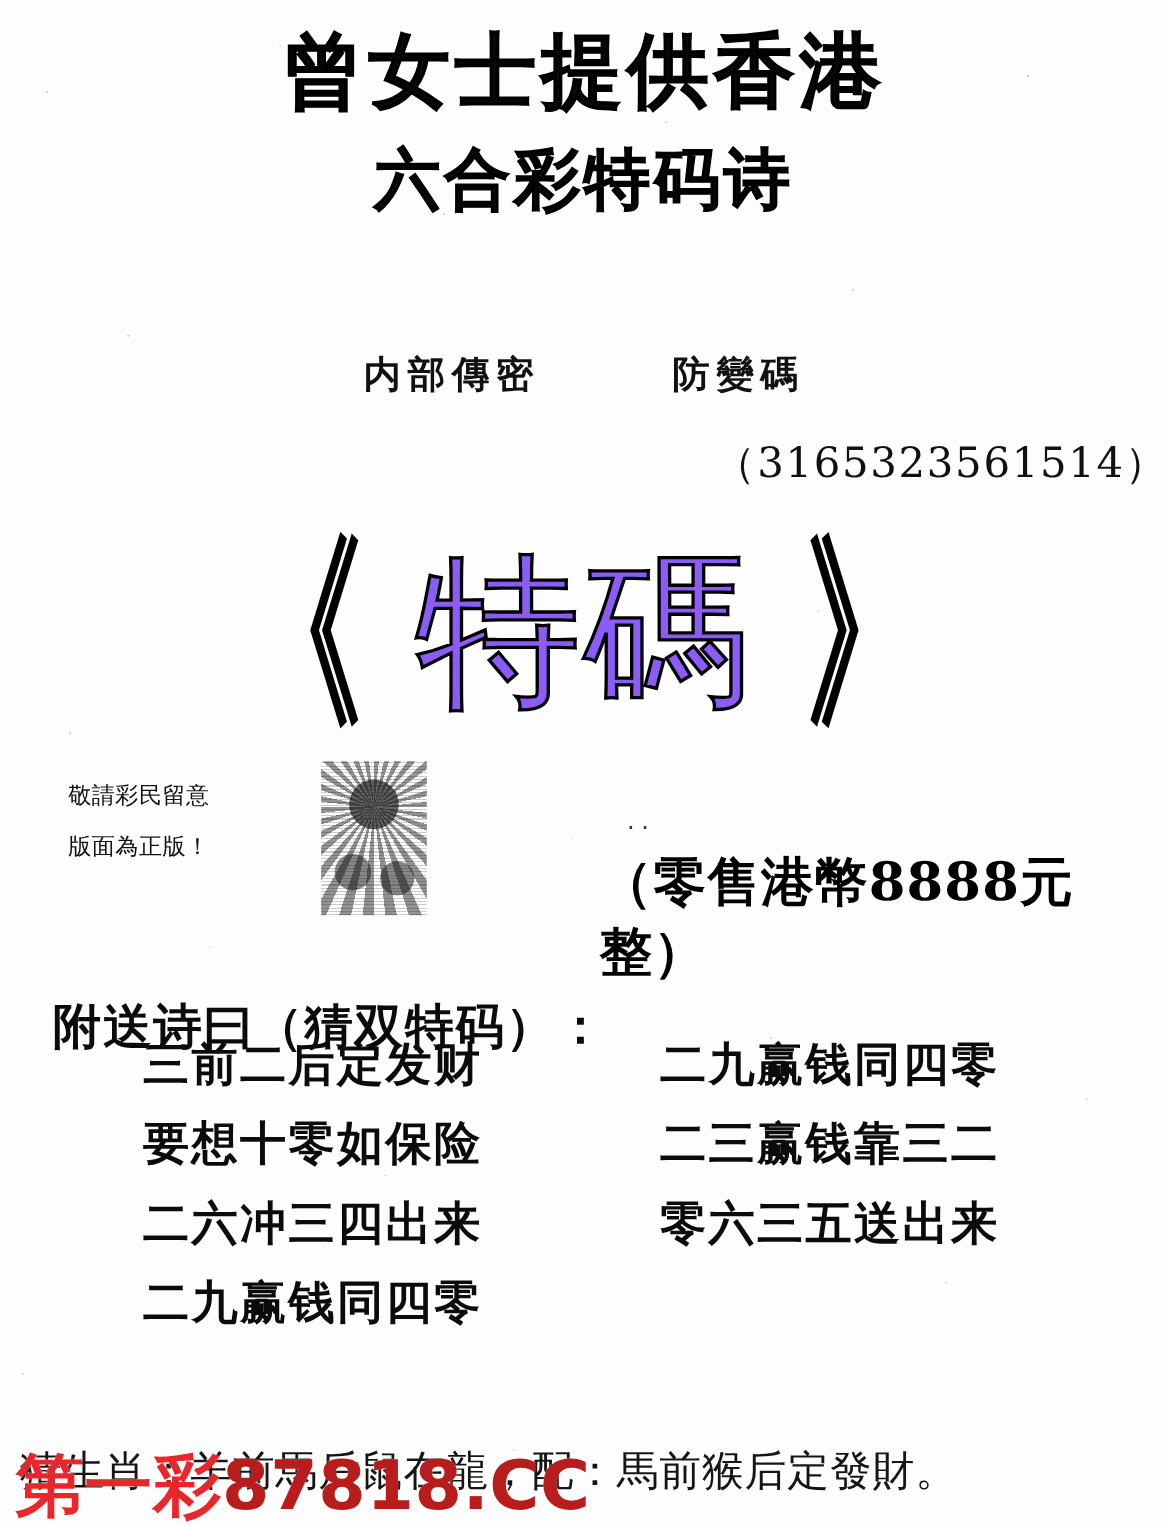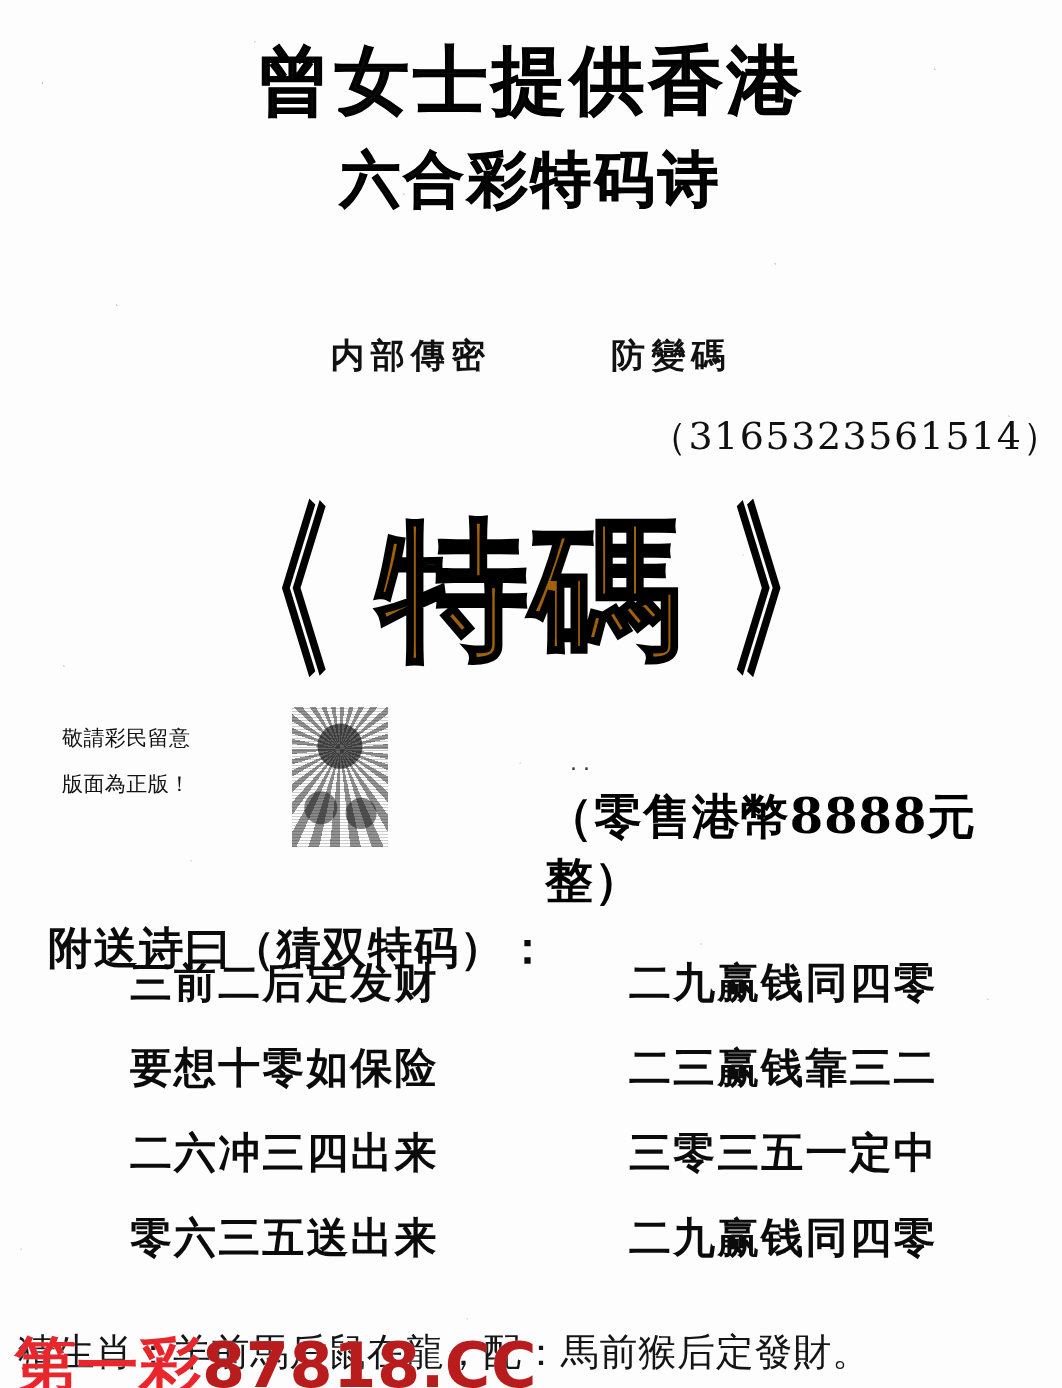--- a/index.html
+++ b/index.html
@@ -37,21 +37,21 @@
       radial-gradient(circle at 49% 55%, rgba(0,0,0,.12) 0 1px, transparent 1px),
       radial-gradient(circle at 66% 68%, rgba(0,0,0,.16) 0 1px, transparent 1px),
       radial-gradient(circle at 81% 84%, rgba(0,0,0,.14) 0 1px, transparent 1px),
       radial-gradient(circle at 93% 72%, rgba(0,0,0,.18) 0 1px, transparent 1px),
       radial-gradient(circle at 2% 90%, rgba(0,0,0,.16) 0 1px, transparent 1px),
       radial-gradient(circle at 44% 95%, rgba(0,0,0,.14) 0 1px, transparent 1px),
       radial-gradient(circle at 70% 40%, rgba(0,0,0,.12) 0 1px, transparent 1px);
     opacity: .75;
   }
 
-  .abs { position: absolute; margin-top: 15px; }
+  .abs { position: absolute; }
 
   
   .masthead {
     left: 0; right: 0;
     text-align: center;
     color: #0a0a0a;
     font-family: "DejaVu Sans", sans-serif;
     font-weight: bold;
     letter-spacing: .06em;
   }
@@ -104,23 +104,23 @@
     font-size: 190px;
     line-height: 170px;
     font-family: "DejaVu Serif", serif;
     color: #000;
     font-weight: bold;
     transform: scaleX(.55);
   }
   #bigword {
     font-size: 150px;
     line-height: 170px;
-    font-weight: bold;
-    letter-spacing: .02em;
-    color: #a16207;
+    font-weight: normal;
+    letter-spacing: .02em;
+    color: #8b5cf6;
     font-family: "DejaVu Sans", sans-serif;
     -webkit-text-stroke: 3px #000;
   }
 
   
   #notice {
     top: 700px;
     left: 62px;
     width: 230px;
     font-family: "DejaVu Serif", serif;
@@ -176,21 +176,20 @@
   }
 
   
   #poem {
     top: 940px;
     left: 130px;
     width: 860px;
     display: grid;
     grid-template-columns: 470px 390px;
     row-gap: 16px;
-    gap: 29px;
   }
   .poem-line {
     font-size: 42px;
     line-height: 56px;
     font-weight: bold;
     letter-spacing: .05em;
     color: #0b0b0b;
     font-family: "DejaVu Sans", sans-serif;
     white-space: nowrap;
   }
@@ -256,21 +255,20 @@
   <div class="abs" id="price">（零售港幣8888元整）</div>
 
   <div class="abs" id="poem-intro">附送诗曰（猜双特码）：</div>
 
   <div class="abs" id="poem">
     <div class="poem-line">三前二后定发财</div>
     <div class="poem-line">二九赢钱同四零</div>
     <div class="poem-line">要想十零如保险</div>
     <div class="poem-line">二三赢钱靠三二</div>
     <div class="poem-line">二六冲三四出来</div>
-    <div class="poem-line">三零三五一定中</div>
     <div class="poem-line">零六三五送出来</div>
     <div class="poem-line">二九赢钱同四零</div>
   </div>
 
   <div class="abs" id="zodiac">猜生肖：羊前馬后鼠在龍，配：馬前猴后定發財。</div>
 
   <div class="abs" id="watermark">
     <span class="wm-red">第一彩</span><span class="wm-orange">87818.CC</span>
   </div>
 

